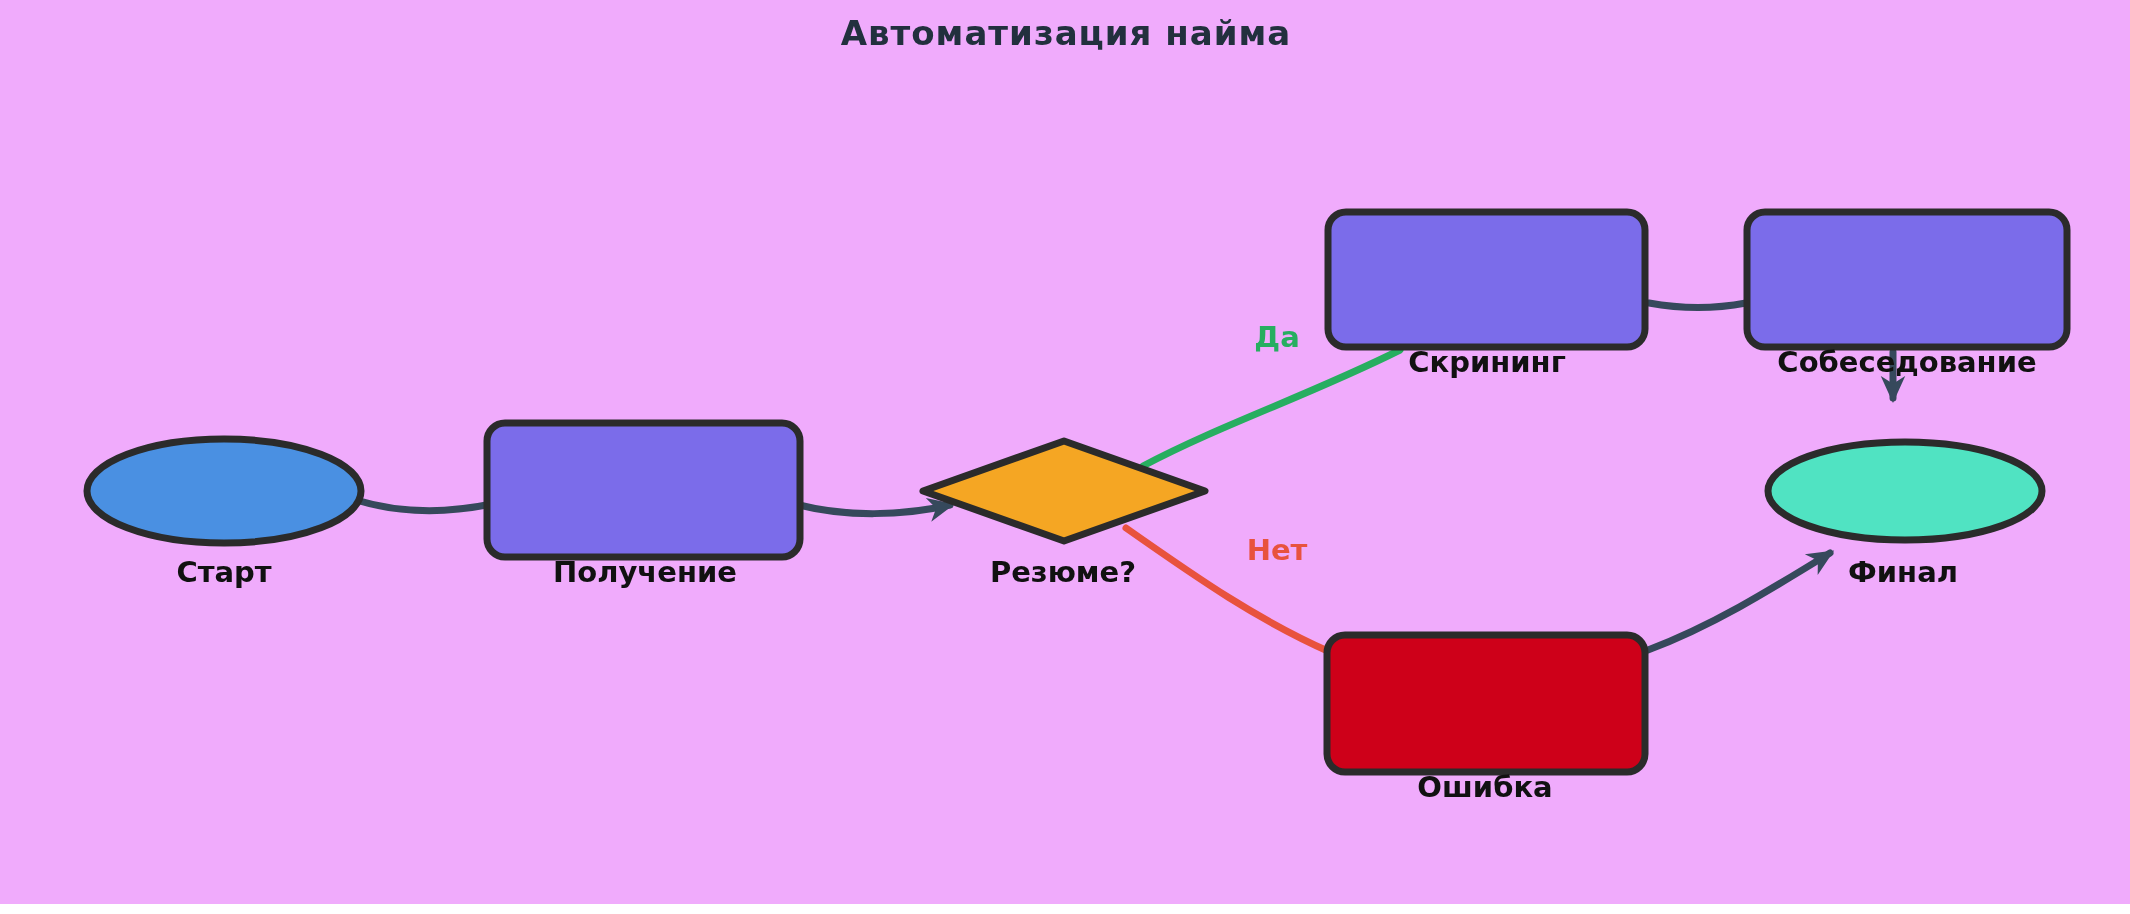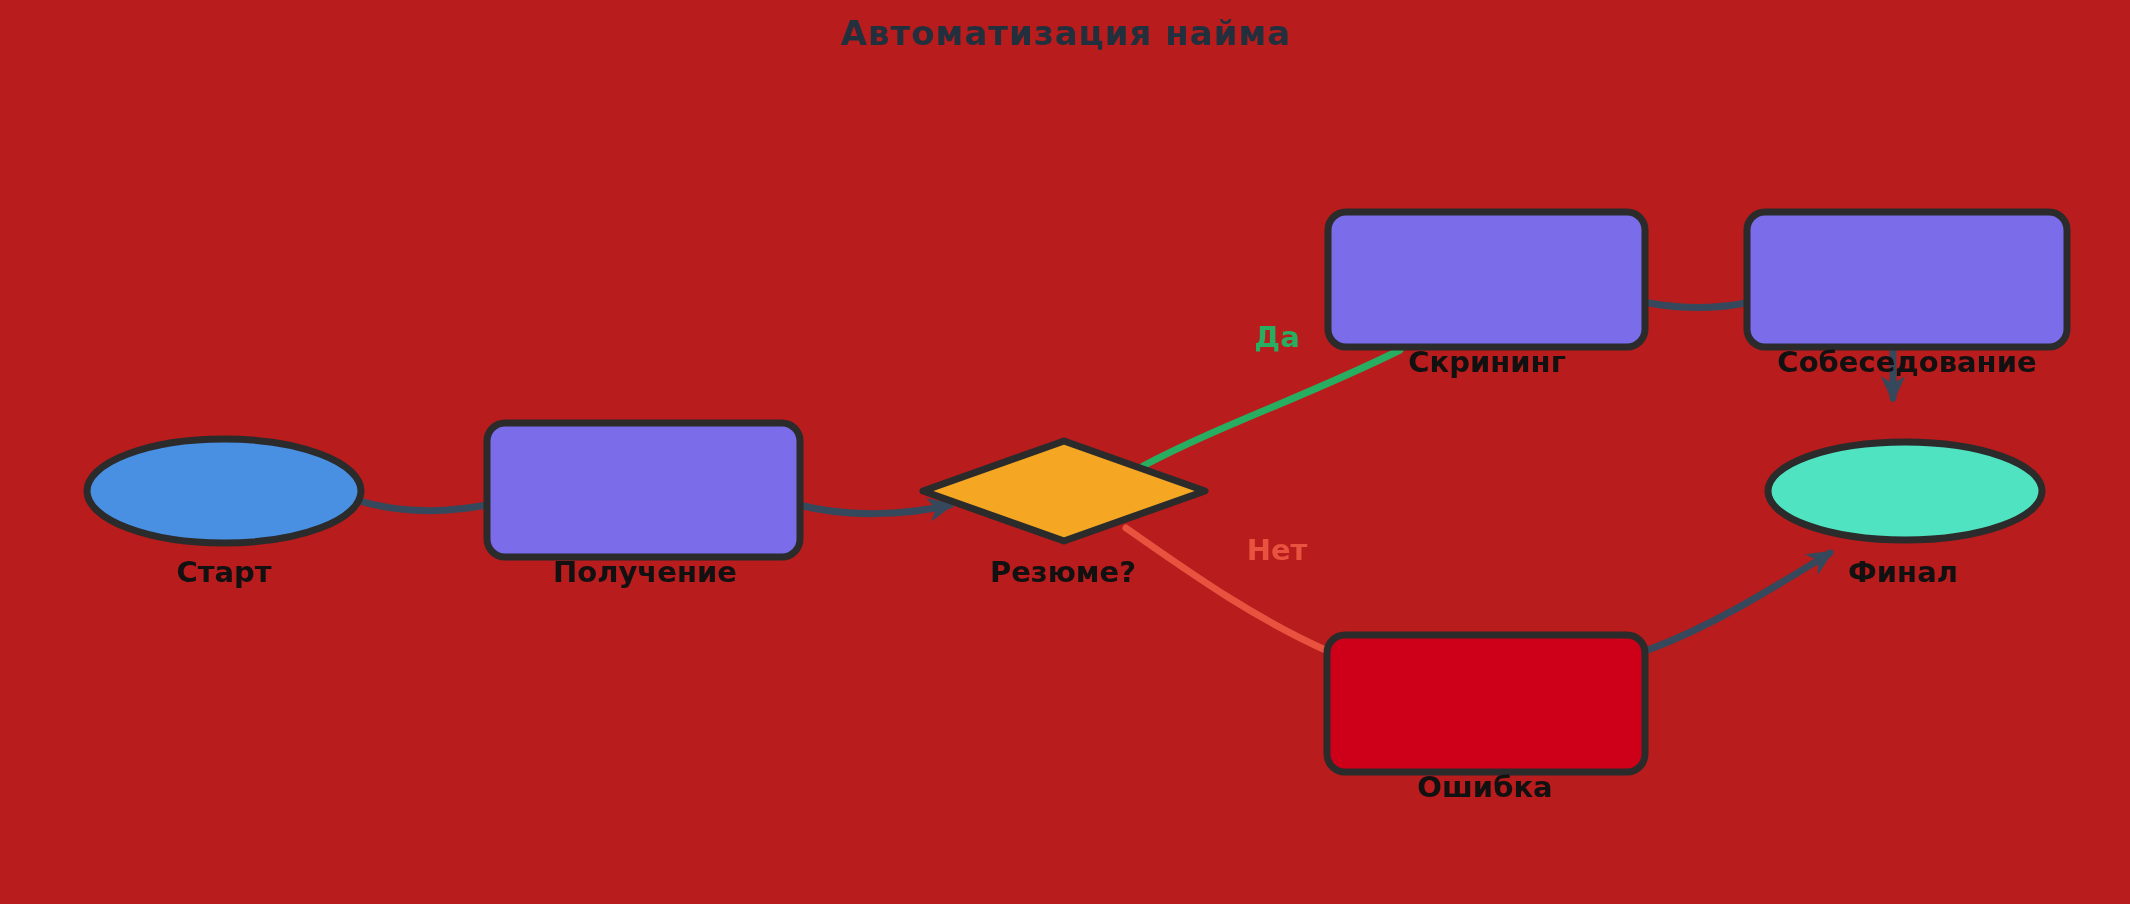--- a/index.html
+++ b/index.html
@@ -7,21 +7,21 @@
     padding: 0;
     background: #FFFFFF;
     width: 2130px;
     height: 914px;
     overflow: hidden;
   }
   .stage {
     position: relative;
     width: 2130px;
     height: 904px;
-    background: #b91c1c;
+    background: #f0abfc;
   }
   svg {
     display: block;
   }
   svg text {
     font-family: "DejaVu Sans", "Liberation Sans", sans-serif;
     font-weight: bold;
   }
   .diagram-title-text {
     letter-spacing: 1px;

